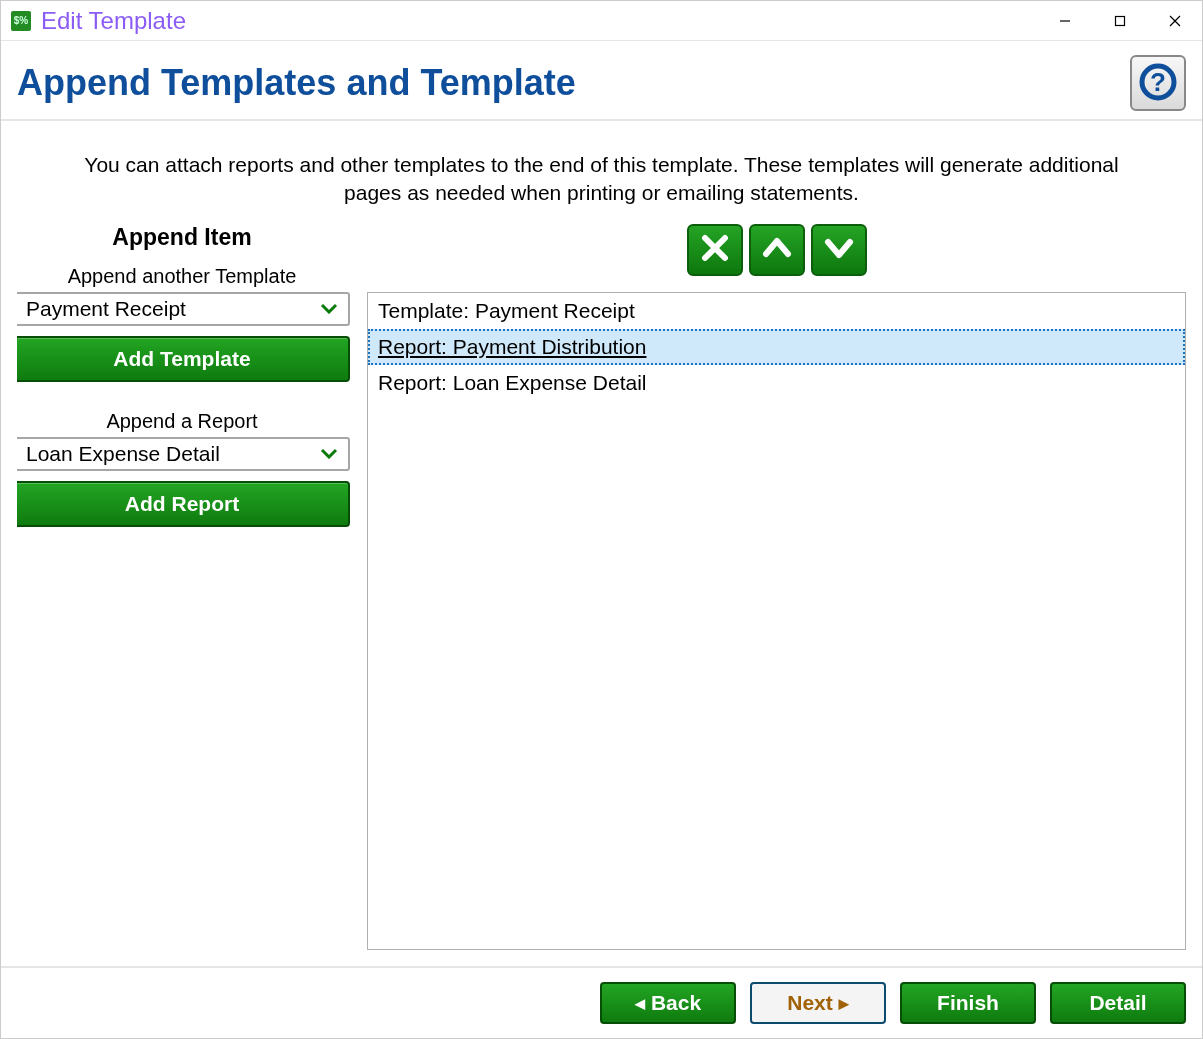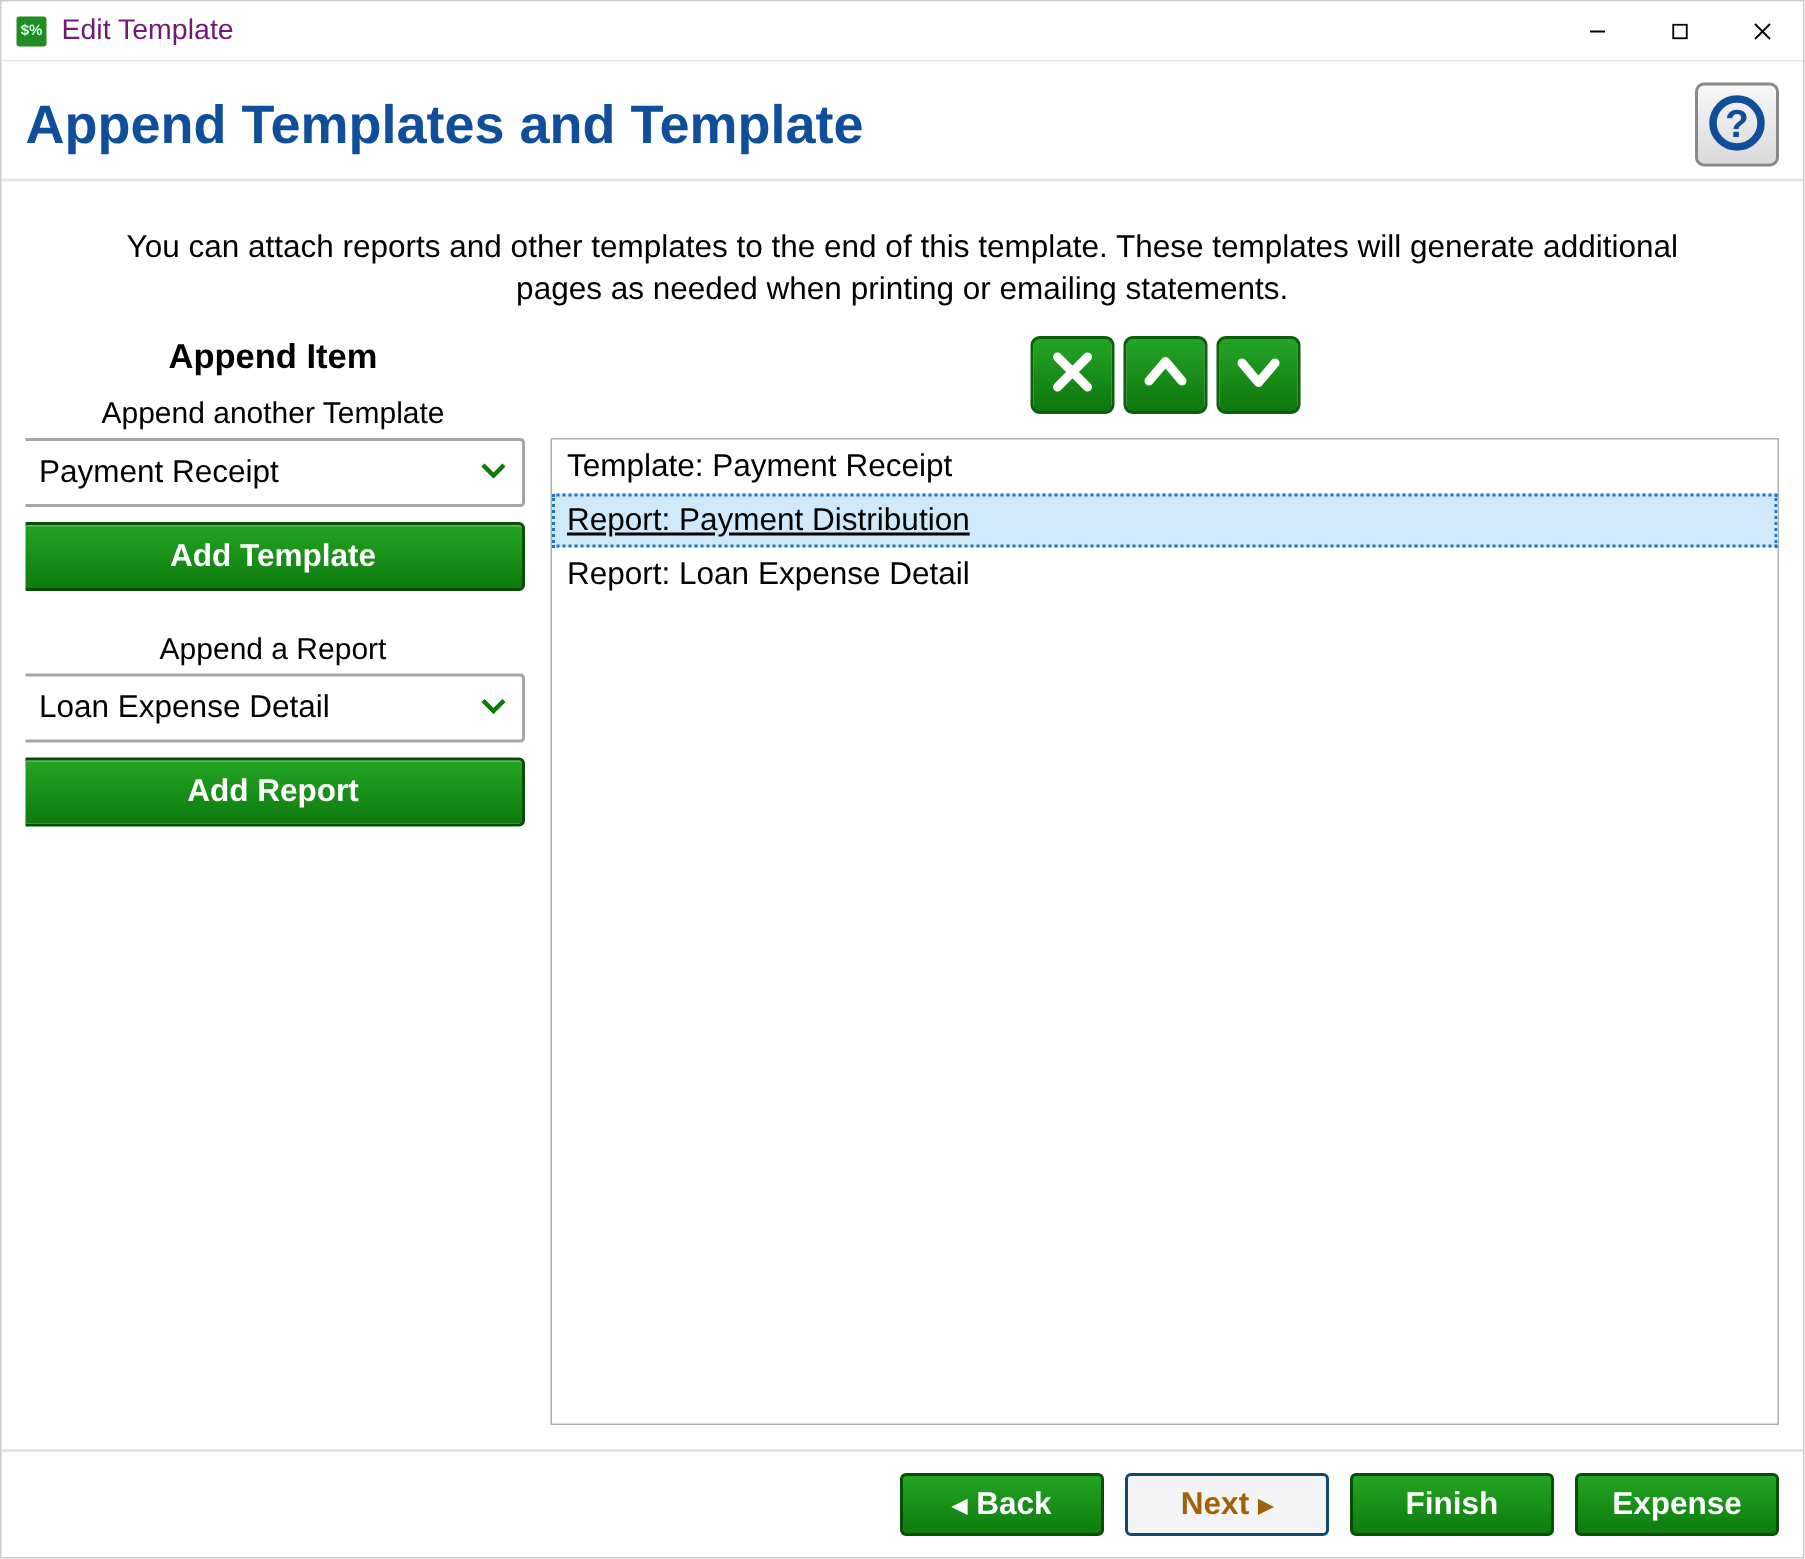--- a/index.html
+++ b/index.html
@@ -28,22 +28,22 @@
       border-radius: 2px;
       display: flex;
       align-items: center;
       justify-content: center;
       font-size: 10px;
       color: #cfd;
       font-weight: bold;
     }
     .titlebar-title {
       margin-left: 10px;
-      font-size: 19px;
-      color: #701a75;
+      font-size: 24px;
+      color: #8b5cf6;
     }
     .titlebar-buttons {
       margin-left: auto;
       display: flex;
       align-items: center;
     }
     .titlebar-btn {
       width: 55px;
       height: 40px;
       display: flex;
@@ -112,21 +112,21 @@
       font-size: 23px;
       font-weight: 700;
       margin-bottom: 14px;
     }
     .field-label {
       font-size: 20px;
       margin-bottom: 4px;
     }
     .combo {
       width: 336px;
-      height: 46px;
+      height: 34px;
       border: 2px solid #a6a6a6;
       border-radius: 3px;
       background: #fff;
       display: flex;
       align-items: center;
       padding: 0 10px;
       justify-content: space-between;
       margin-bottom: 10px;
     }
     .combo-text { font-size: 21px; }
@@ -333,15 +333,15 @@
     <span>Back</span>
   </button>
   <button class="footer-btn disabled">
     <span>Next</span>
     <span class="tri">▶</span>
   </button>
   <button class="footer-btn green">
     <span>Finish</span>
   </button>
   <button class="footer-btn green">
-    <span>Expense</span>
+    <span>Detail</span>
   </button>
 </div>
 
 </body></html>

